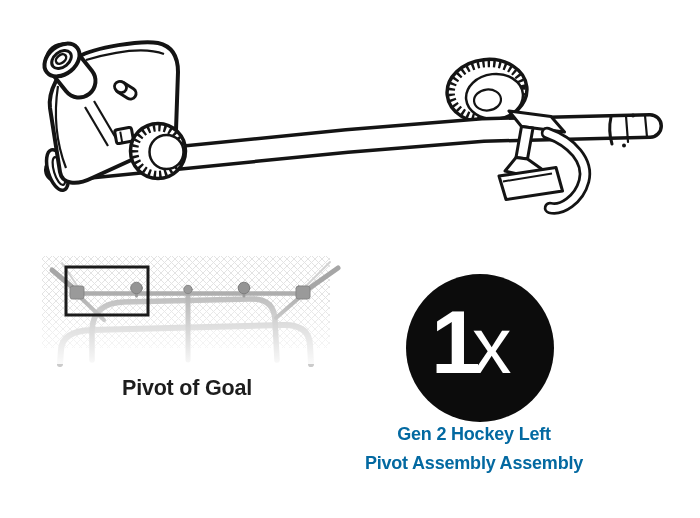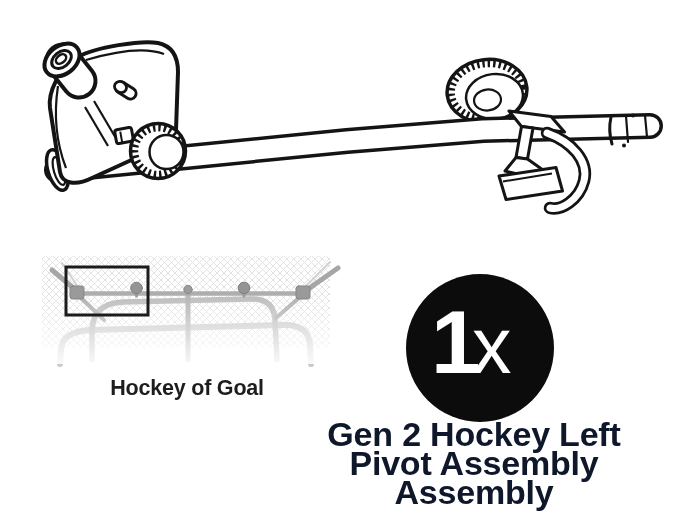--- a/index.html
+++ b/index.html
@@ -19,21 +19,21 @@
   .badge .count{
     position:absolute;left:25px;top:36px;height:64px;line-height:64px;
     font-size:89px;font-weight:bold;color:#ffffff;
   }
   .badge .mult{
     position:absolute;left:66px;top:51px;height:41px;line-height:41px;
     font-size:79px;font-weight:normal;color:#ffffff;
   }
   .part-label{
     position:absolute;left:294px;top:420px;width:360px;text-align:center;
-    font-size:34px;line-height:29px;font-weight:bold;color:#0f172a;letter-spacing:-0.2px;
+    font-size:18px;line-height:29px;font-weight:bold;color:#0369a1;letter-spacing:-0.2px;
   }
 </style>
 </head>
 <body>
 
 <div class="stage">
 
   <svg width="700" height="518" viewBox="0 0 700 518">
     <defs>
       <pattern id="net" width="7" height="7" patternUnits="userSpaceOnUse">
@@ -150,21 +150,21 @@
         <path d="M 503,181.5 L 552,173.5" fill="none" stroke-width="2"></path>
       </g>
 
       <g stroke-linecap="round">
         <path d="M 547,133 C 572,142 589,161 584,181 C 579,200 561,211 550,208" stroke="#141414" stroke-width="12.5"></path>
         <path d="M 547,133 C 572,142 589,161 584,181 C 579,200 561,211 550,208" stroke="#ffffff" stroke-width="7"></path>
       </g>
     </g>
   </svg>
 
-  <div class="caption">Hockey of Goal</div>
+  <div class="caption">Pivot of Goal</div>
 
   <div class="badge">
     <span class="count">1</span>
     <span class="mult">x</span>
   </div>
 
   <div class="part-label">
     <div>Gen 2 Hockey Left</div>
     <div>Pivot Assembly Assembly</div>
   </div>

